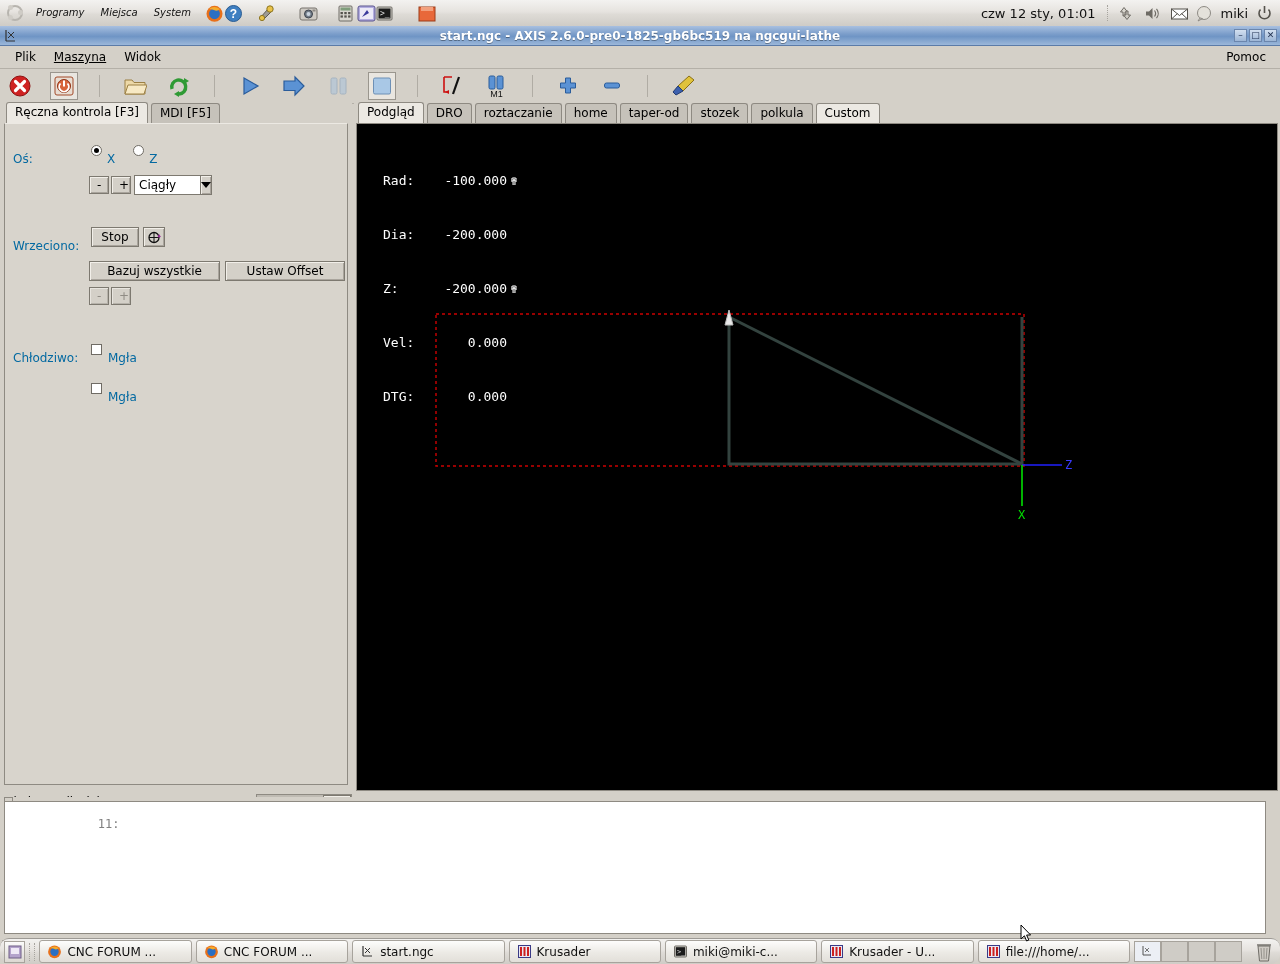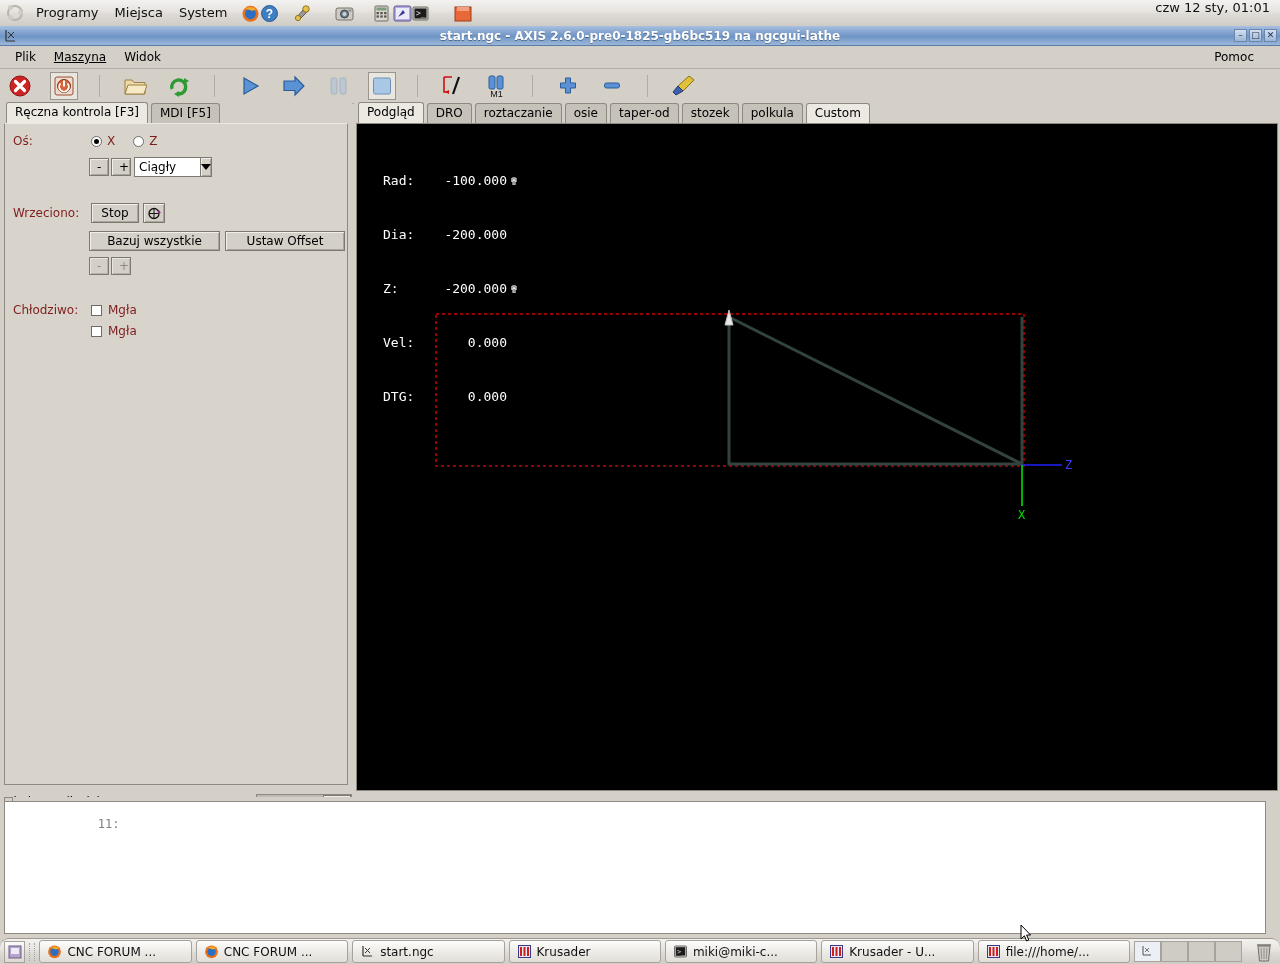--- a/index.html
+++ b/index.html
@@ -11,22 +11,22 @@
   }
   .app{position:relative;width:1280px;height:964px;}
 
   
   .gnome-panel{
     position:absolute;left:0;top:0;width:1280px;height:26px;
     background:linear-gradient(to bottom,#f3f2f0 0%,#e6e3df 45%,#dedbd6 55%,#cfccc6 100%);
     border-bottom:1px solid #9d9a95;display:flex;align-items:center;
   }
   .gp-left{display:flex;align-items:center;height:100%;padding-left:4px;gap:0;}
-  .gp-right{margin-left:auto;display:flex;align-items:center;height:100%;padding-right:6px;gap:7px;flex-direction:column;}
-  .gp-menu{font-size:13px;padding:3px 8px;line-height:16px;color:#111;}
+  .gp-right{margin-left:auto;display:flex;align-items:center;height:100%;padding-right:6px;gap:7px;}
+  .gp-menu{font-size:10px;padding:3px 8px;line-height:16px;color:#111;font-style:italic;}
   .gp-ubuntu{width:18px;height:18px;margin:0 4px 0 2px;position:relative;}
   .gp-ubuntu i{position:absolute;border-radius:50%;background:#b7b4ae;}
   .gp-ubuntu .r{width:16px;height:16px;left:1px;top:1px;border:2px solid #b7b4ae;background:transparent;box-sizing:border-box;}
   .gp-ubuntu .d1{width:5px;height:5px;left:12px;top:6px;background:#cfccc6;}
   .gp-ubuntu .d2{width:5px;height:5px;left:2px;top:1px;background:#cfccc6;}
   .gp-ubuntu .d3{width:5px;height:5px;left:2px;top:11px;background:#cfccc6;}
   .clock{font-size:13px;color:#111;padding-right:4px;white-space:nowrap;}
   .gp-sep{width:2px;height:16px;border-left:1px dotted #a7a49e;}
   .ic{width:19px;height:19px;position:relative;display:inline-block;}
   .uname{font-size:13px;color:#111;}
@@ -46,21 +46,21 @@
   .tb-btns{margin-left:auto;display:flex;gap:2px;padding-right:3px;z-index:2;}
   .tb-btn{
     width:13px;height:13px;box-sizing:border-box;border:1px solid #6b86ad;
     background:linear-gradient(to bottom,#d3e0f0,#9db6d6);
     font-size:9px;line-height:11px;text-align:center;color:#203050;
   }
 
   .menubar{height:22px;background:#d4d0c8;border-bottom:1px solid #b4b0a8;display:flex;align-items:center;padding-left:6px;}
   .menubar .mi{font-size:12px;padding:2px 9px;color:#000;}
   .menubar .mi u{text-decoration:underline;}
-  .menubar .helpmi{margin-left:auto;padding-right:26px;}
+  .menubar .helpmi{margin-left:auto;padding-right:14px;}
 
   .toolbar{height:34px;background:#d4d0c8;border-bottom:1px solid #b4b0a8;display:flex;align-items:center;padding-left:6px;gap:16px;}
   .tbi{width:28px;height:28px;display:flex;align-items:center;justify-content:center;box-sizing:border-box;border:1px solid transparent;}
   .tbi.framed{border:1px solid #9a968e;background:#e9e6e0;}
   .tbi.dis{opacity:.45;}
   .tsep{width:1px;height:22px;background:#b0aca4;margin:0 5px;}
 
   
   .body{position:absolute;left:0;top:77px;width:1280px;height:835px;}
   .leftpane{position:absolute;left:0;top:0;width:352px;height:686px;}
@@ -68,21 +68,21 @@
   .tab{
     font-size:12px;padding:2px 8px 3px 8px;border:1px solid #8e8a82;border-bottom:none;
     background:#c6c2ba;border-radius:3px 3px 0 0;margin-right:3px;color:#000;
   }
   .tab.sel{background:#ece9e3;padding-bottom:4px;}
   .panelbox{
     position:absolute;left:4px;top:20px;width:344px;height:662px;box-sizing:border-box;
     background:#d8d4cc;border:1px solid #8e8a82;border-top:1px solid #ece9e3;
   }
   .row{display:flex;align-items:center;margin:0;}
-  .lbl{font-size:12px;color:#7f1d1d;}
+  .lbl{font-size:12px;color:#0369a1;margin-top:18px;}
   .radio{width:11px;height:11px;border-radius:50%;border:1px solid #6f6b64;background:#fff;
     display:inline-block;position:relative;box-sizing:border-box;vertical-align:middle;}
   .radio.on::after{content:"";position:absolute;left:2px;top:2px;width:5px;height:5px;border-radius:50%;background:#000;}
   .btn{
     font-size:12px;background:#d4d0c8;border:1px solid #7d7970;
     box-shadow:inset 1px 1px 0 #f2efe9, inset -1px -1px 0 #a9a49c;
     padding:2px 7px;color:#000;box-sizing:border-box;text-align:center;
   }
   .btn.sm{padding:1px 7px;}
   .btn.dis{color:#908c85;box-shadow:inset 1px 1px 0 #e8e5df, inset -1px -1px 0 #b6b2aa;}
@@ -479,21 +479,21 @@
               <div class="thumb" style="left:66px;"></div>
             </div>
         </div>
       </div>
 
       <div class="rightpane">
         <div class="ptabs">
           <div class="tab sel">Podgląd</div>
           <div class="tab">DRO</div>
           <div class="tab">roztaczanie</div>
-          <div class="tab">osie</div>
+          <div class="tab">home</div>
           <div class="tab">taper-od</div>
           <div class="tab">stozek</div>
           <div class="tab">polkula</div>
           <div class="tab" style="background:#ece9e3;">Custom</div>
         </div>
 
         <div class="glbox">
 
           <div class="dro">
             <div class="droline">

